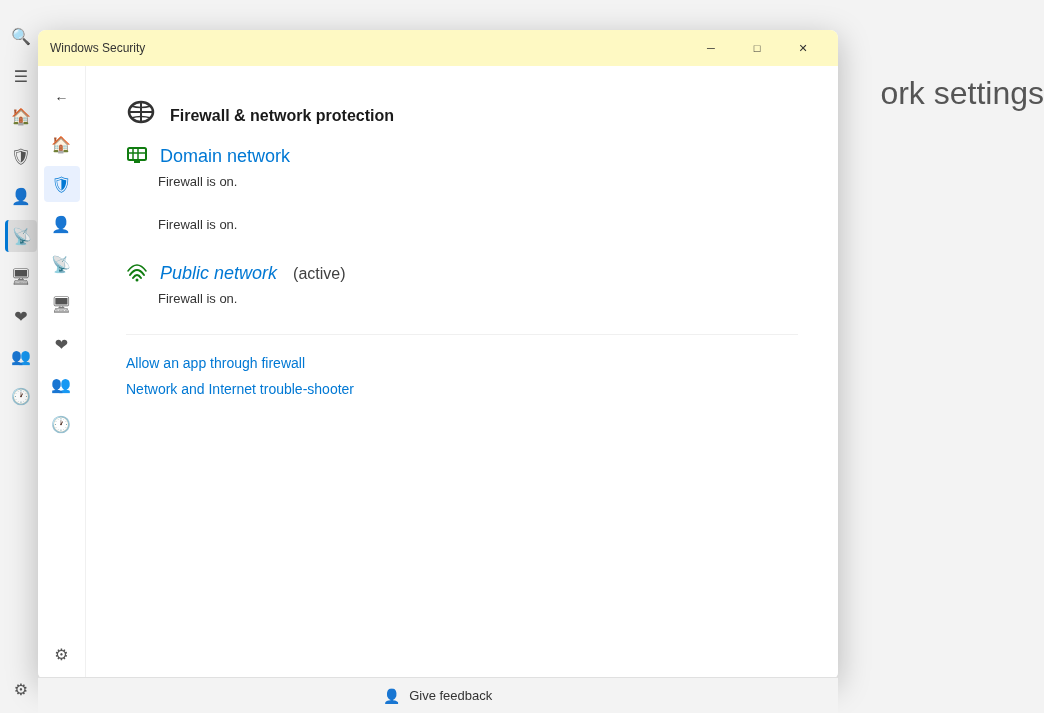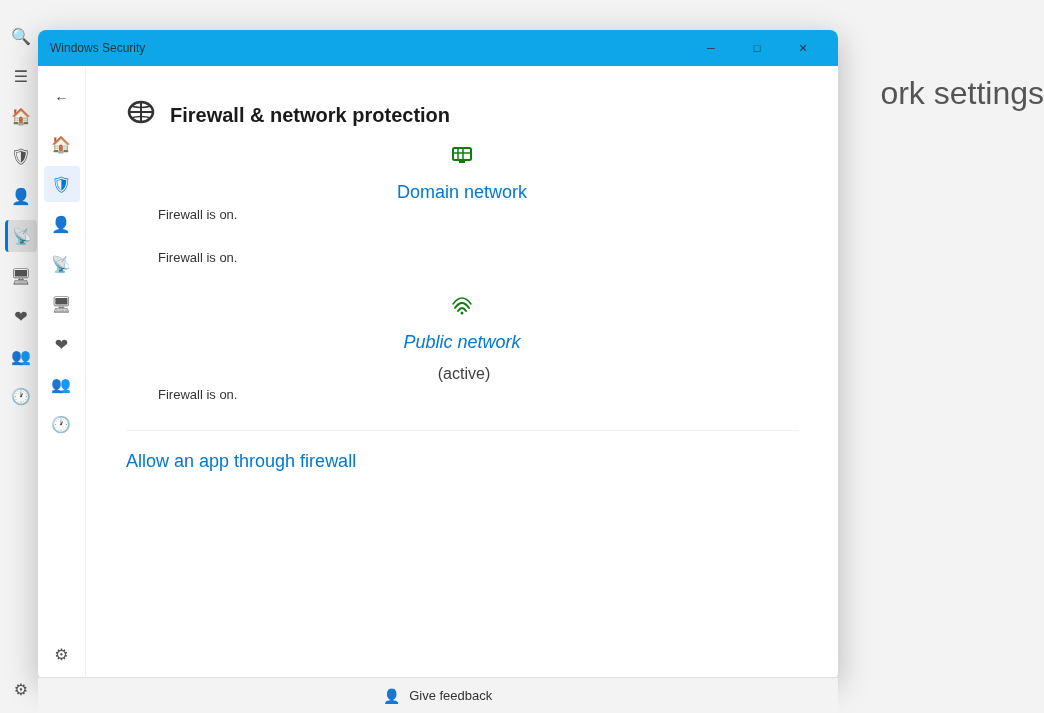--- a/index.html
+++ b/index.html
@@ -63,21 +63,21 @@
       border-radius: 8px;
       box-shadow: 0 8px 32px rgba(0,0,0,0.25);
       overflow: hidden;
       display: flex;
       flex-direction: column;
     }
 
     
     .titlebar {
       height: 36px;
-      background: #0ea5e9;
+      background: #fef9c3;
       display: flex;
       align-items: center;
       padding: 0 12px;
       flex-shrink: 0;
       user-select: none;
     }
 
     .titlebar-title {
       font-size: 12px;
       color: #333;
@@ -159,21 +159,21 @@
       gap: 14px;
       margin-bottom: 10px;
     }
 
     .header-icon {
       font-size: 28px;
       color: #333;
     }
 
     .page-title {
-      font-size: 20px;
+      font-size: 16px;
       font-weight: 600;
       color: #1a1a1a;
     }
 
     .page-subtitle {
       font-size: 14px;
       color: #444;
       margin-bottom: 28px;
       margin-left: 0;
     }
@@ -182,21 +182,20 @@
     .network-item {
       margin-bottom: 28px;
     }
 
     .network-link {
       display: flex;
       align-items: center;
       gap: 12px;
       margin-bottom: 4px;
       cursor: pointer;
-      flex-direction: column;
     }
 
     .network-icon {
       font-size: 20px;
       color: #107c10;
     }
 
     .network-title {
       font-size: 18px;
       color: #0078d4;
@@ -225,21 +224,21 @@
     }
 
     
     .footer-links {
       display: flex;
       flex-direction: column;
       gap: 10px;
     }
 
     .footer-link {
-      font-size: 18px;
+      font-size: 14px;
       color: #0078d4;
       cursor: pointer;
       text-decoration: none;
     }
 
     
     .back-btn {
       width: 32px;
       height: 32px;
       border-radius: 50%;
@@ -398,20 +397,21 @@
           <a class="network-title" style="color:#0078d4;font-style:italic;">Public network</a>
           <span class="network-badge">(active)</span>
         </div>
         <p class="network-status">Firewall is on.</p>
       </div>
 
       <div class="divider"></div>
 
       <div class="footer-links">
         <a class="footer-link">Allow an app through firewall</a>
+        <a class="footer-link">Network and Internet trouble-shooter</a>
       </div>
 
     </div>
   </div>
 </div>
 
 <div class="feedback-bar">
   <span class="feedback-icon">👤</span>
   <span>Give feedback</span>
 </div>

